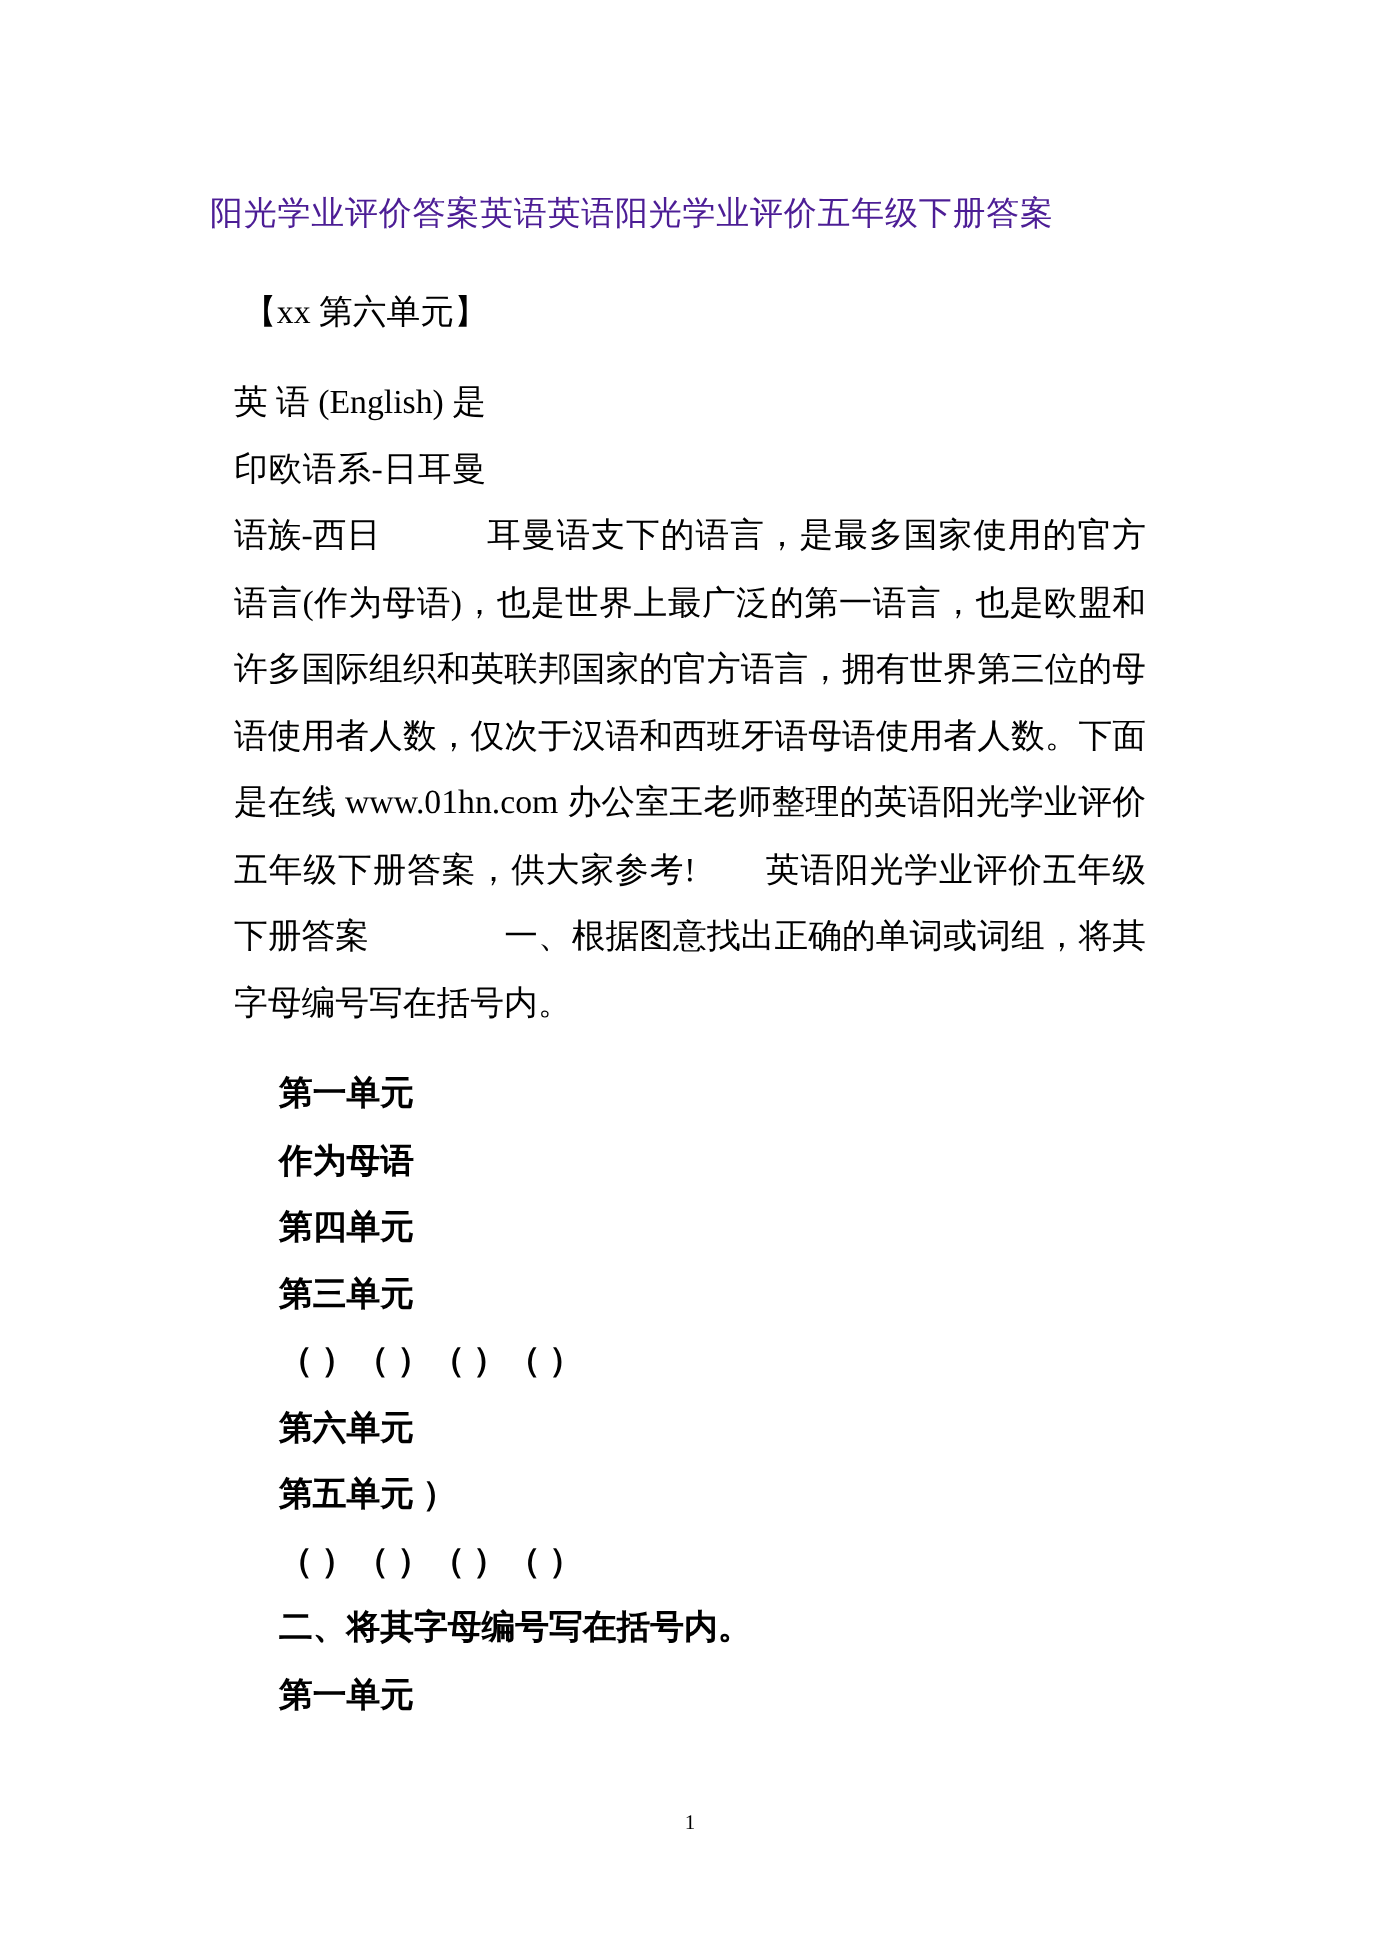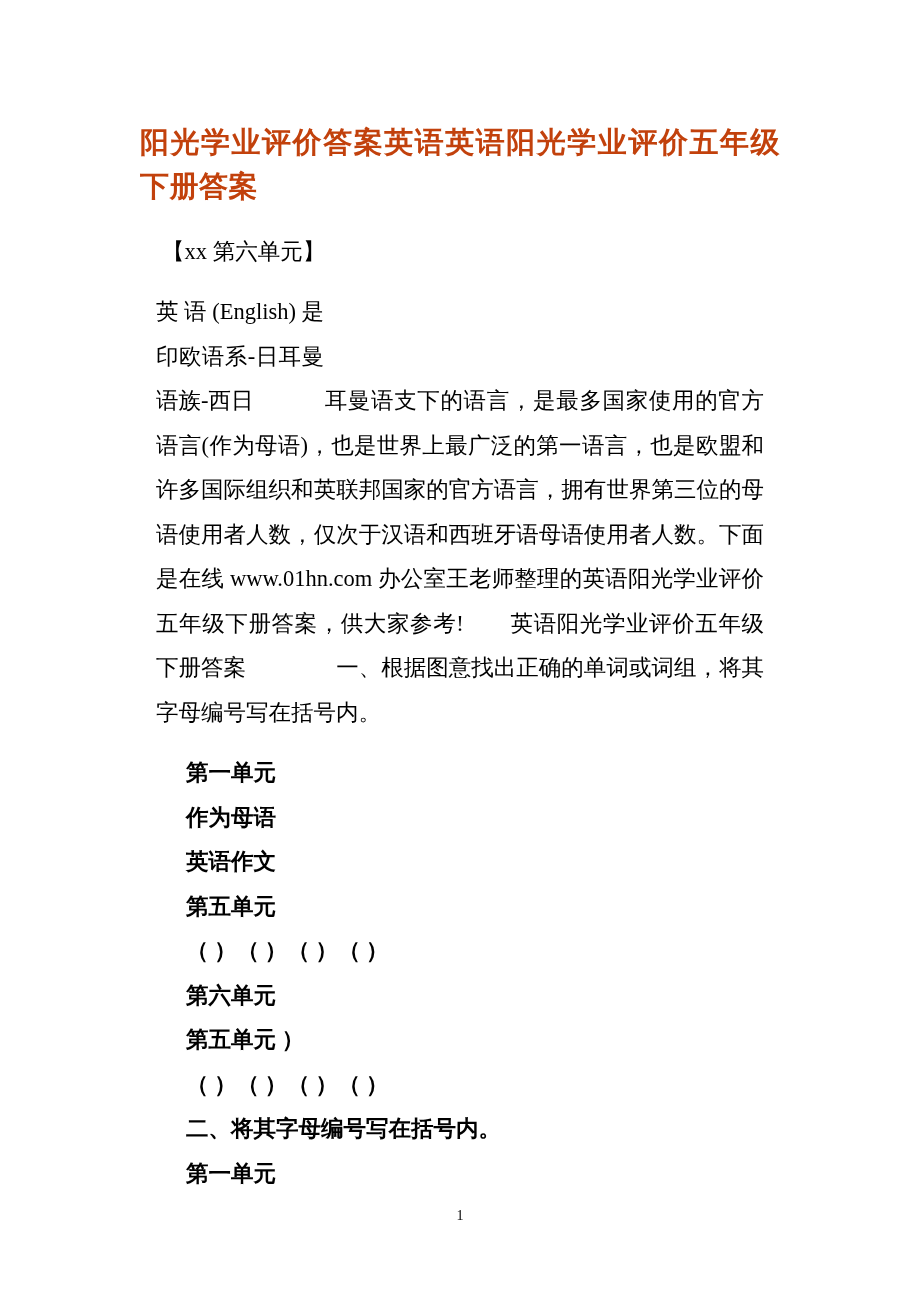--- a/index.html
+++ b/index.html
@@ -17,23 +17,23 @@
   .page {
     position: absolute;
     left: 0;
     top: 0;
     width: 920px;
     height: 1302px;
     box-sizing: border-box;
     padding: 120px 140px 60px 140px;
   }
   .doc-title {
-    color: #c2410c;
-    font-weight: bold;
-    font-size: 29px;
+    color: #4c1d95;
+    font-weight: normal;
+    font-size: 22px;
     line-height: 44px;
     text-align: justify;
     text-justify: inter-ideograph;
     margin: 0 0 22px 0;
     letter-spacing: 0.5px;
   }
   .para {
     font-size: 22.5px;
     line-height: 44px;
     text-align: justify;
@@ -81,22 +81,22 @@
 <div class="page">
 
   <h1 class="doc-title">阳光学业评价答案英语英语阳光学业评价五年级下册答案</h1>
 
   <p class="para para-indent">【xx 第六单元】</p>
 
   <p class="body-block"><span class="lead">英语(English)是印欧语系-日耳曼语族-西日</span><span>耳曼语支下的语言，是最多国家使用的官方语言(作为母语)，也是世界上最广泛的第一语言，也是欧盟和许多国际组织和英联邦国家的官方语言，拥有世界第三位的母语使用者人数，仅次于汉语和西班牙语母语使用者人数。下面是在线 www.01hn.com 办公室王老师整理的英语阳光学业评价五年级下册答案，供大家参考!　　英语阳光学业评价五年级下册答案　　　　一、根据图意找出正确的单词或词组，将其字母编号写在括号内。</span></p>
 
   <p class="list-line">第一单元</p>
   <p class="list-line">作为母语</p>
-  <p class="list-line">英语作文</p>
-  <p class="list-line">第五单元</p>
+  <p class="list-line">第四单元</p>
+  <p class="list-line">第三单元</p>
   <p class="list-line">（ ）（ ）（ ）（ ）</p>
   <p class="list-line">第六单元</p>
   <p class="list-line">第五单元 ）</p>
   <p class="list-line">（ ）（ ）（ ）（ ）</p>
   <p class="list-line">二、将其字母编号写在括号内。</p>
   <p class="list-line">第一单元</p>
 
 </div>
 
 <div class="page-number">1</div>

